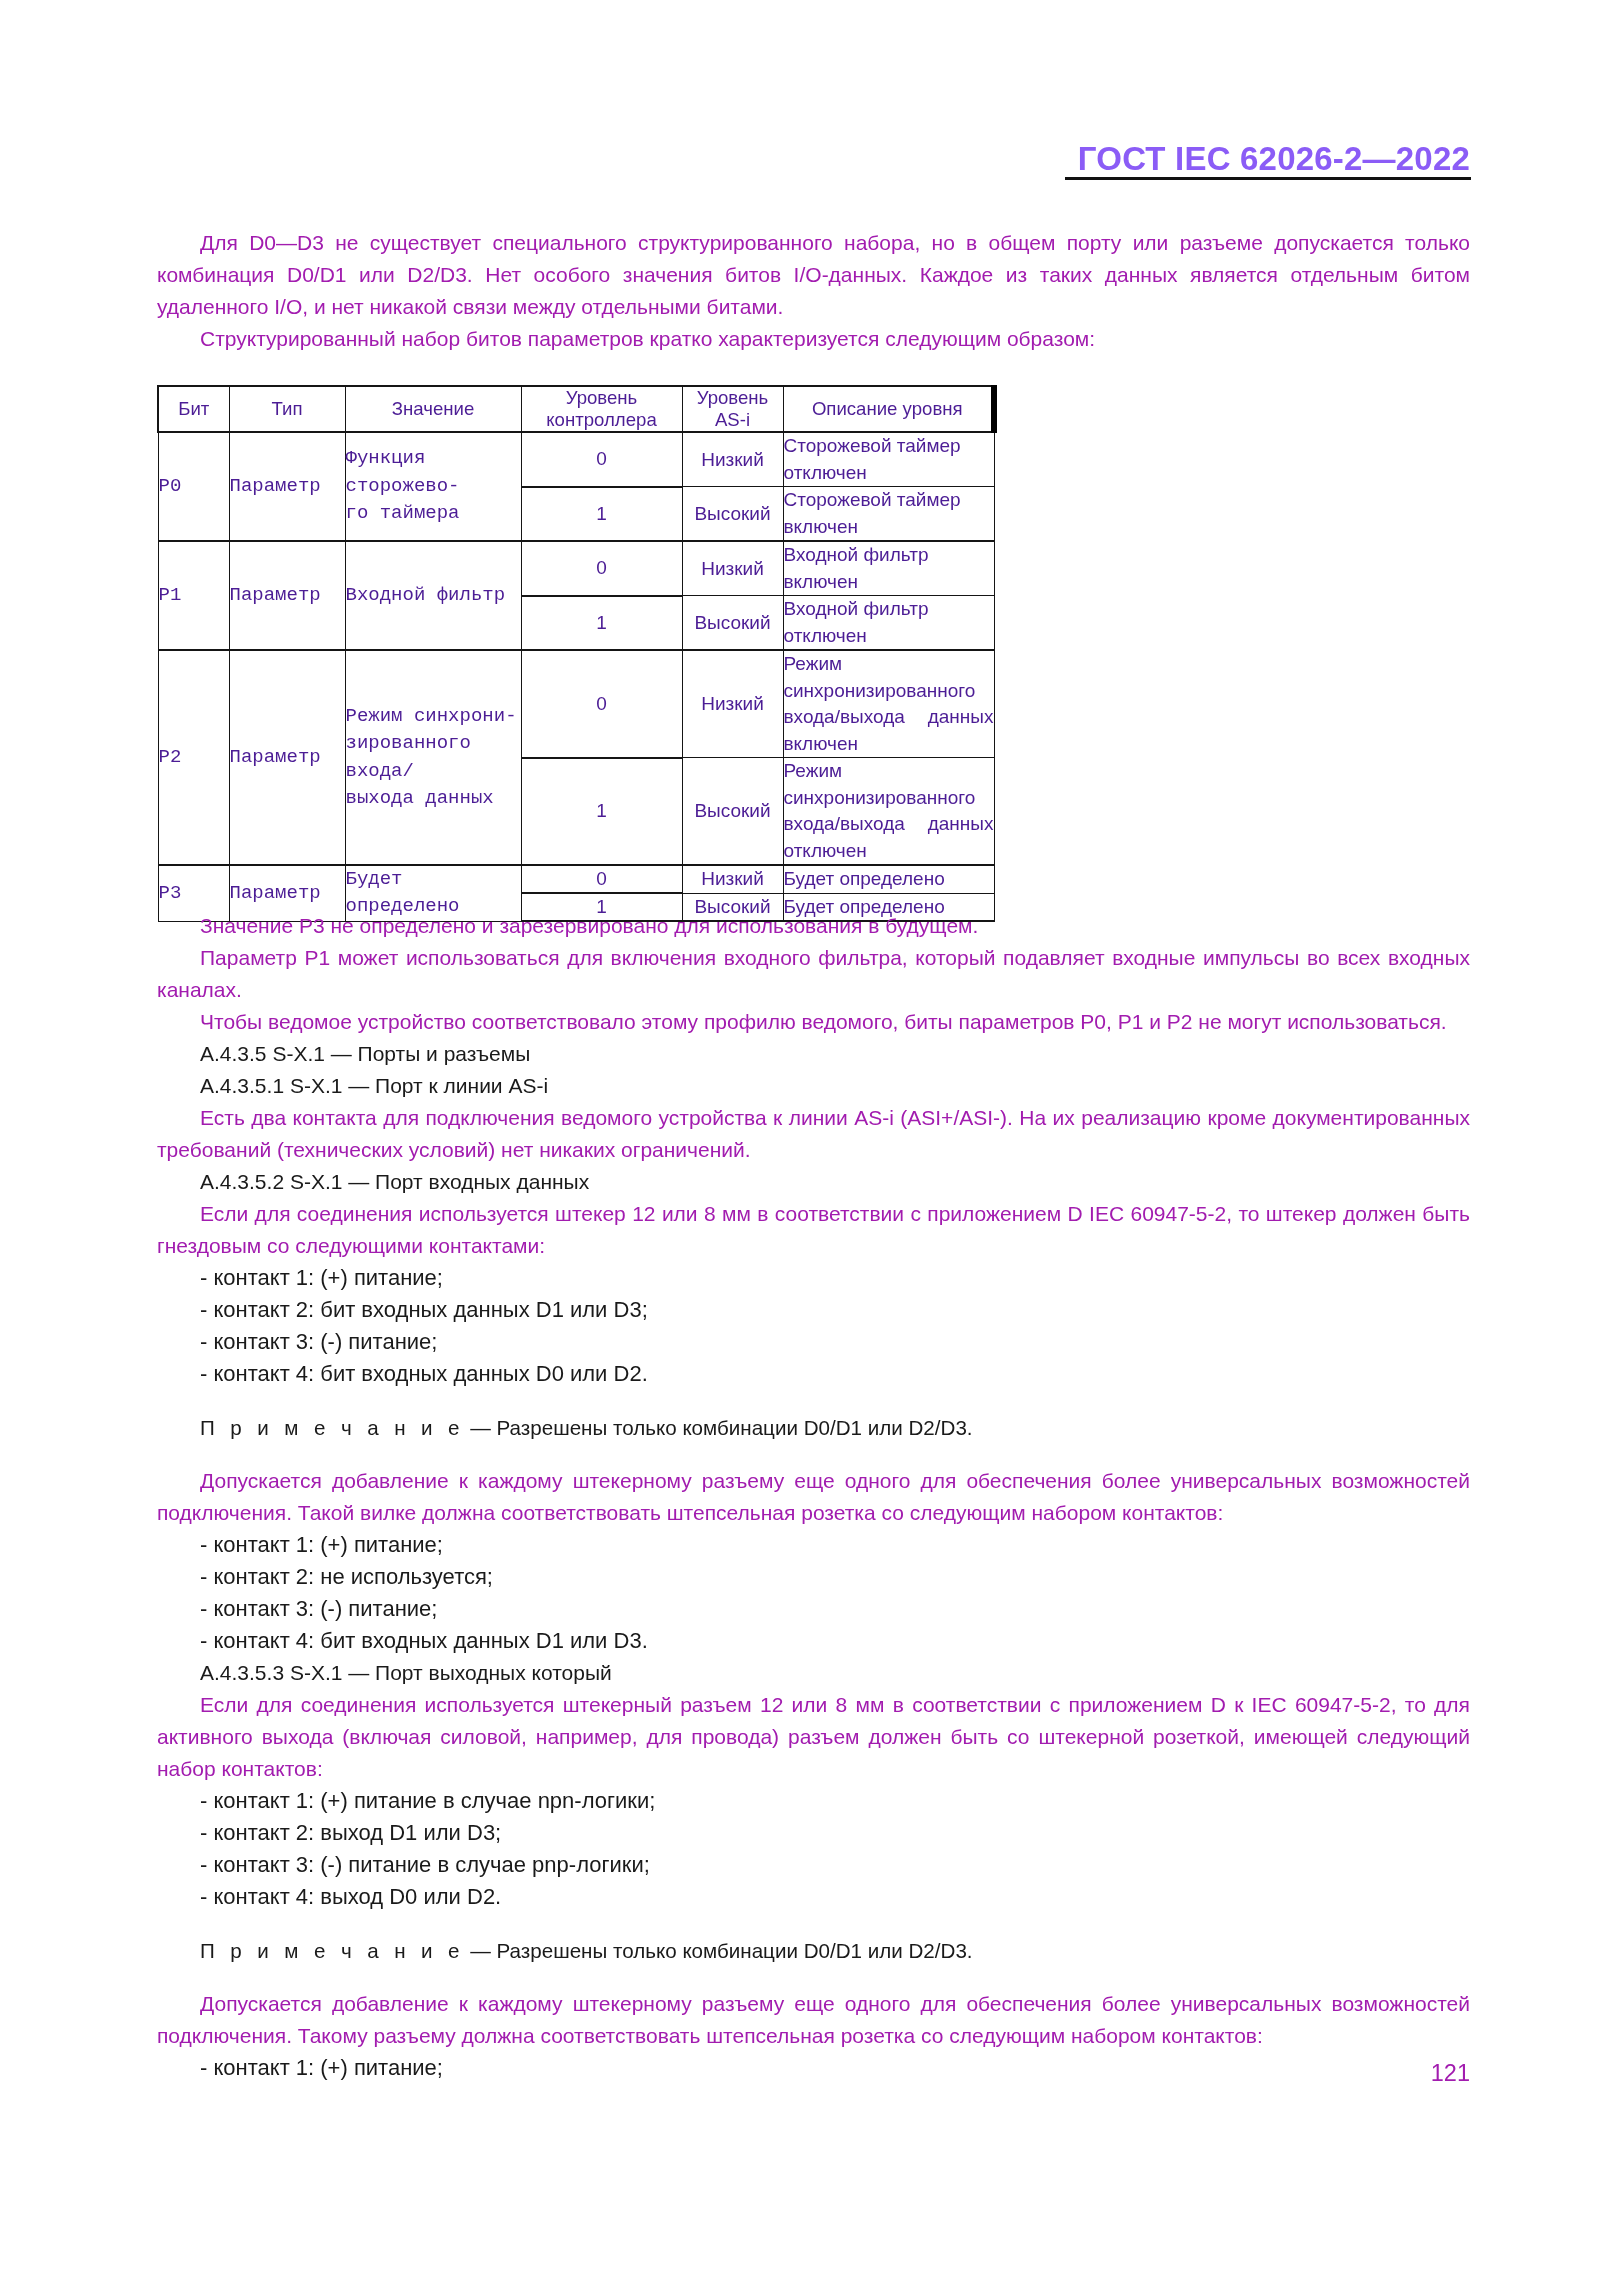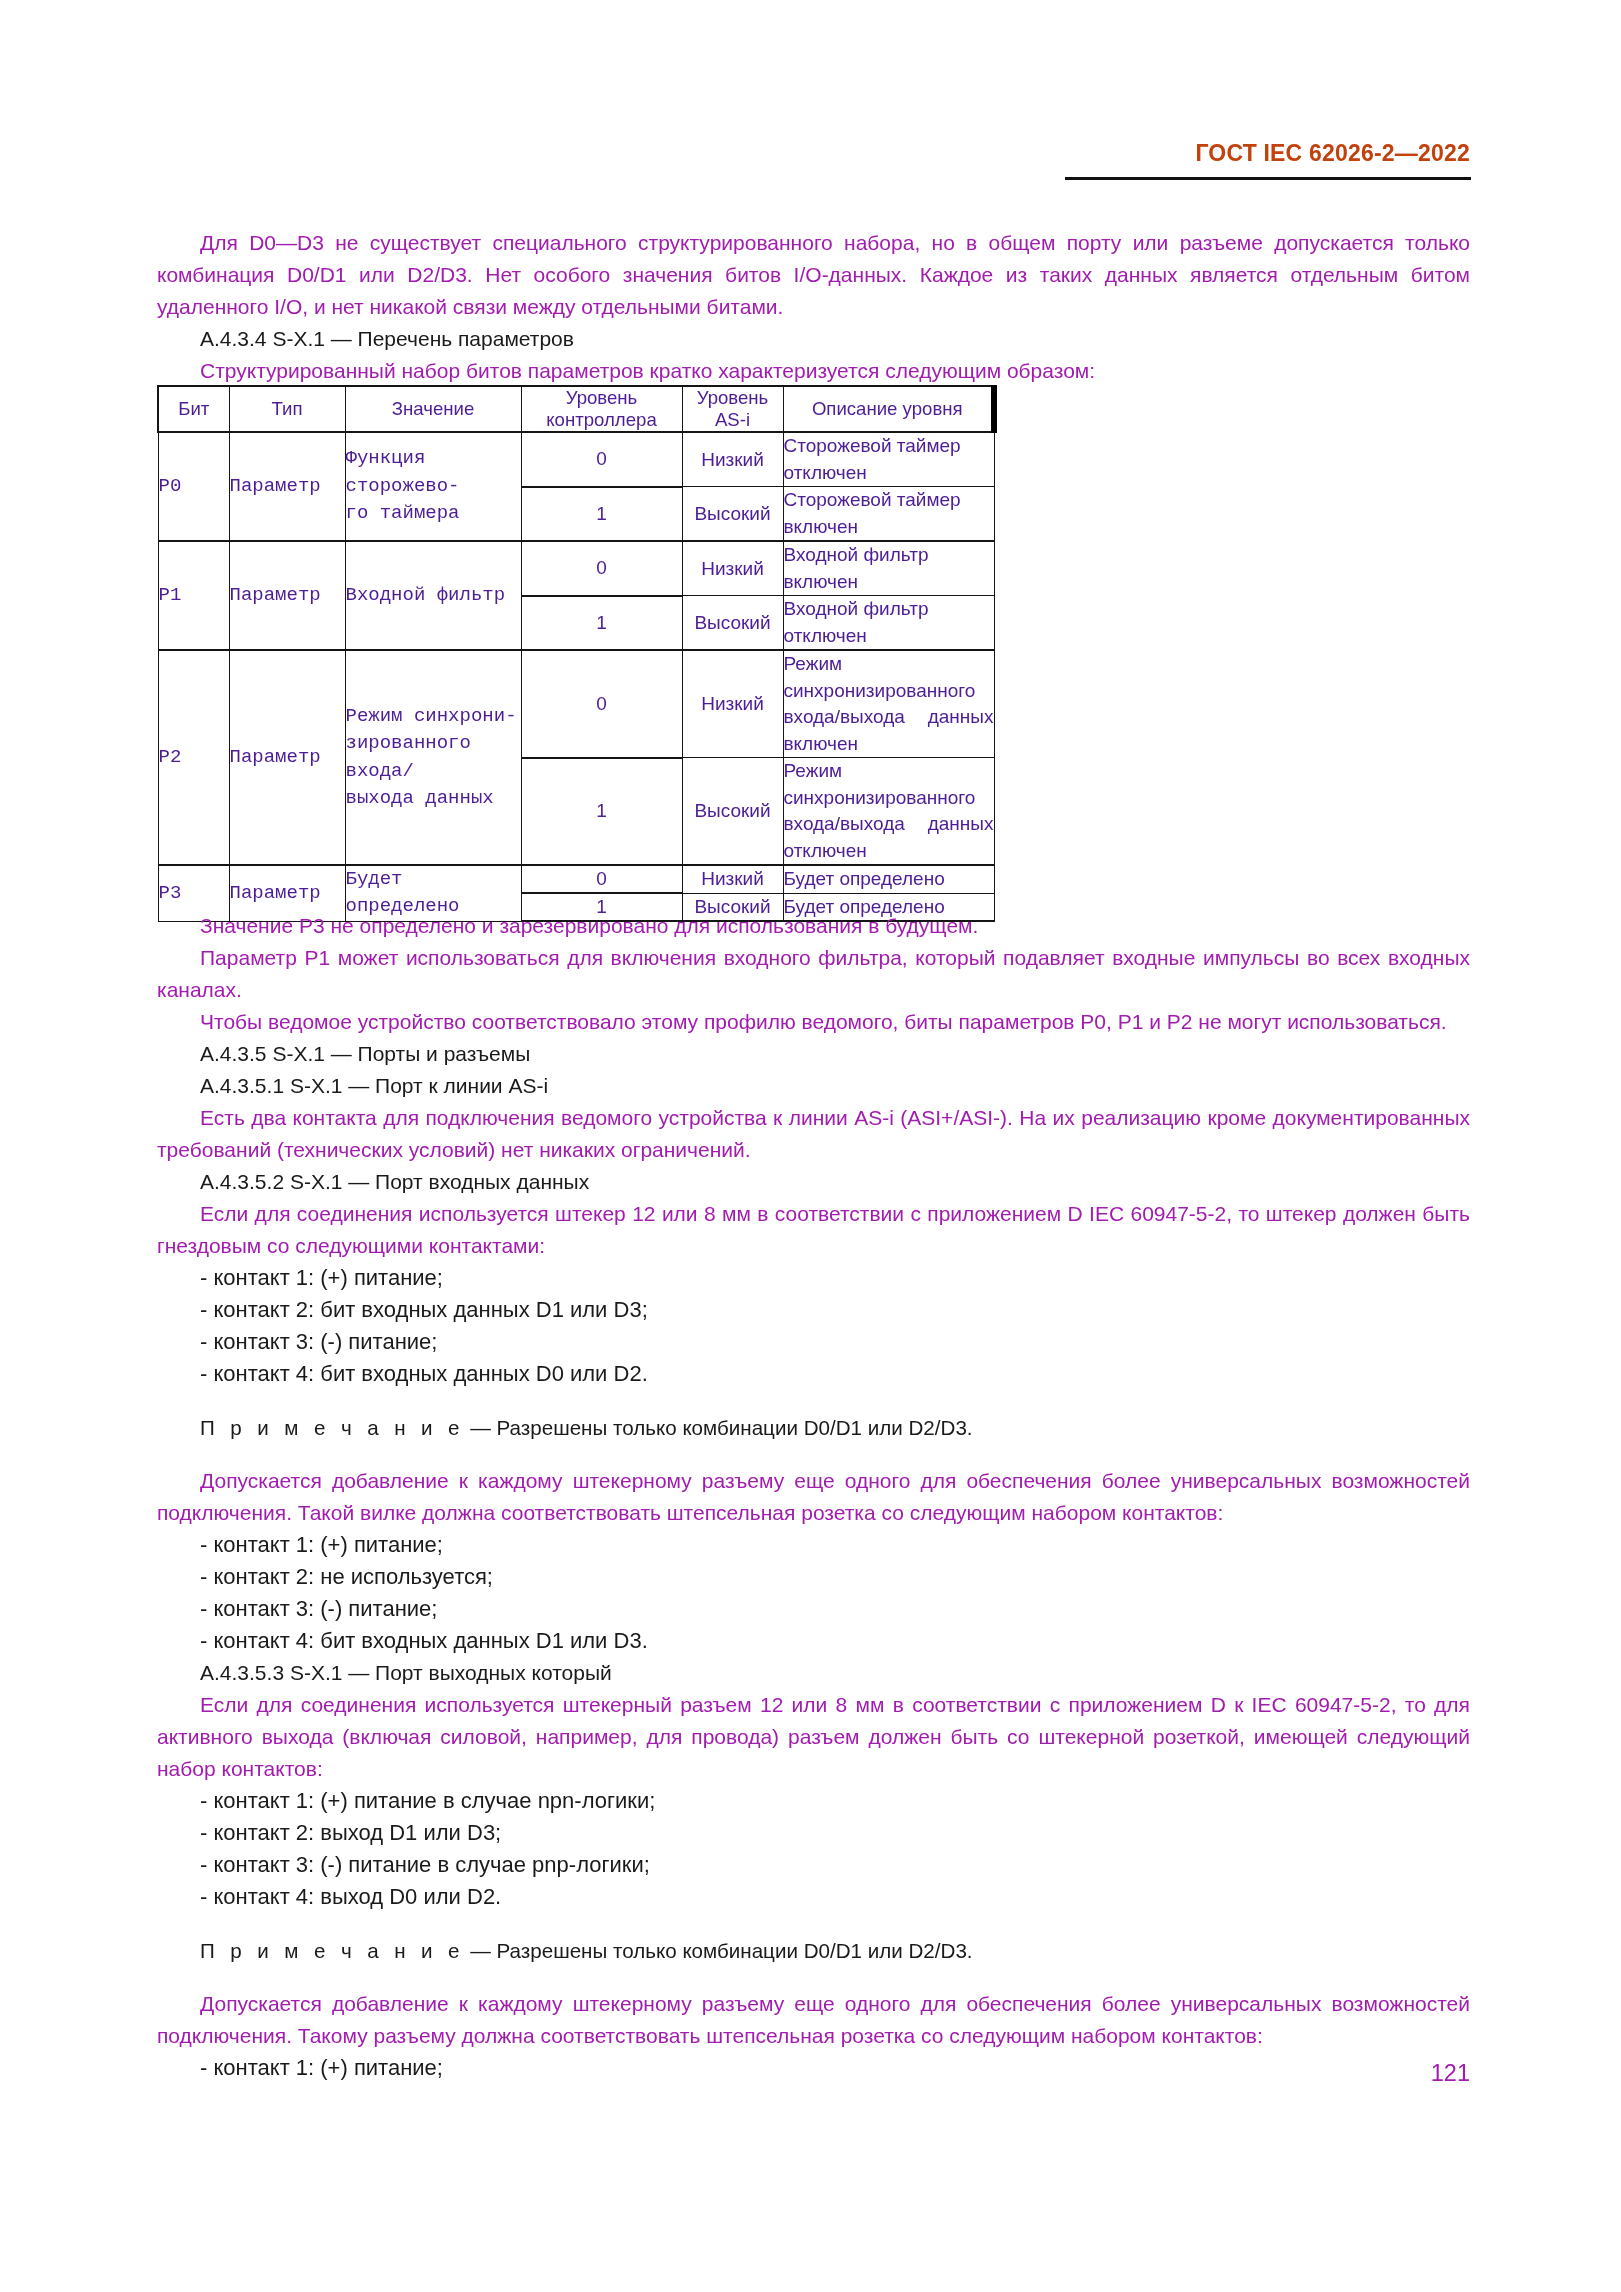--- a/index.html
+++ b/index.html
@@ -24,24 +24,24 @@
     box-sizing: border-box;
   }
 
   
   .header {
     position: absolute;
     left: 157px;
     top: 140px;
     width: 1313px;
     text-align: right;
-    font-size: 23px;
+    font-size: 33px;
     font-weight: bold;
     letter-spacing: 0.2px;
-    color: #c2410c;
+    color: #8b5cf6;
   }
   .header-rule {
     position: absolute;
     left: 1065px;
     top: 177px;
     width: 406px;
     height: 2.9px;
     background: #111;
   }
 
@@ -161,21 +161,20 @@
 <body>
 
 <div class="page">
 
   <div class="header">ГОСТ IEC 62026-2—2022</div>
   <div class="header-rule"></div>
 
   <div class="body-area">
 
     <p class="para indent">Для D0—D3 не существует специального структурированного набора, но в общем порту или разъеме допускается только комбинация D0/D1 или D2/D3. Нет особого значения битов I/O-данных. Каждое из таких данных является отдельным битом удаленного I/O, и нет никакой связи между отдельными битами.</p>
-    <p class="heading">A.4.3.4 S-X.1 — Перечень параметров</p>
     <p class="para indent">Структурированный набор битов параметров кратко характеризуется следующим образом:</p>
   </div>
 
   <div class="table-wrap">
     <table class="bits">
       <colgroup>
         <col class="c-bit">
           <col class="c-type">
           <col class="c-val">
         <col class="c-ctl">

